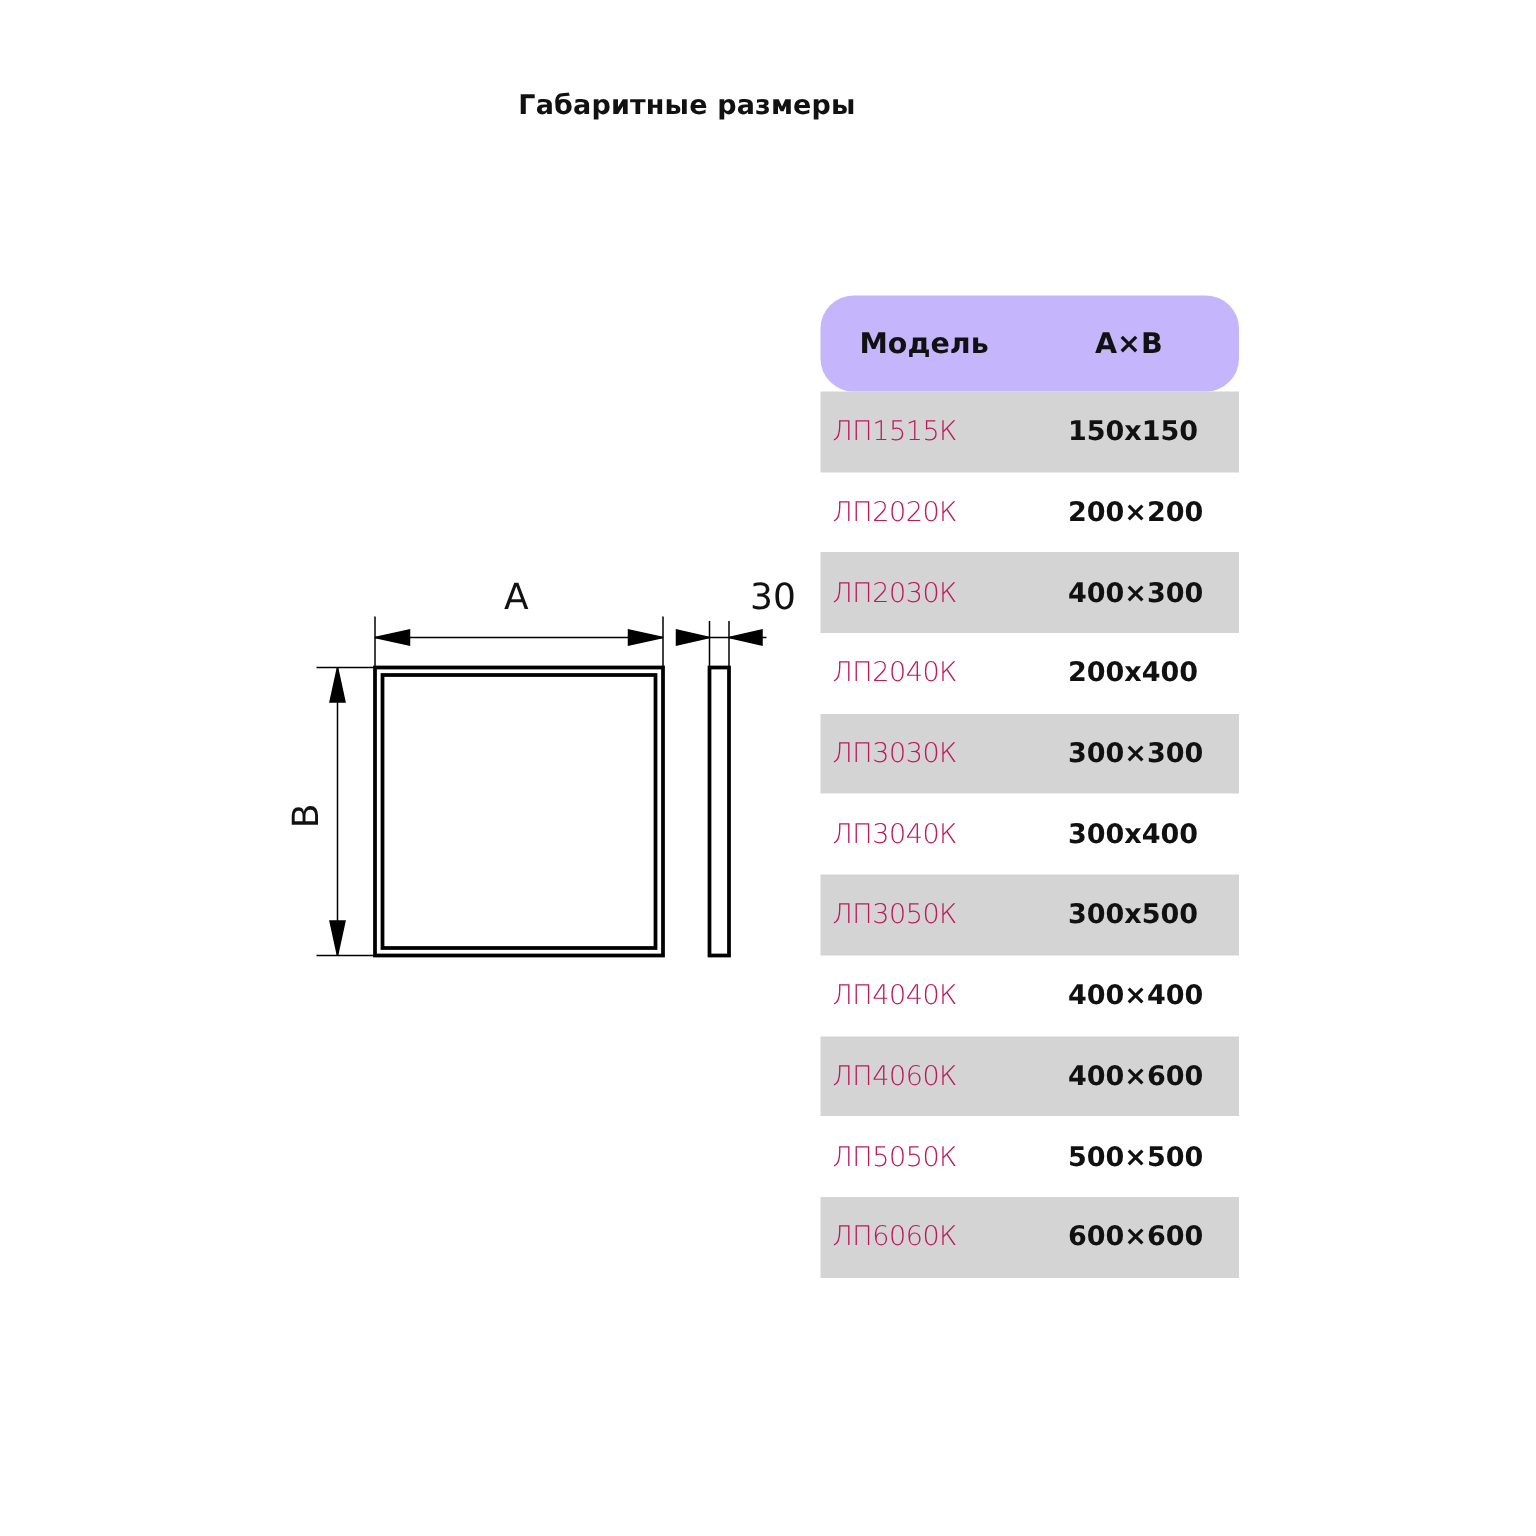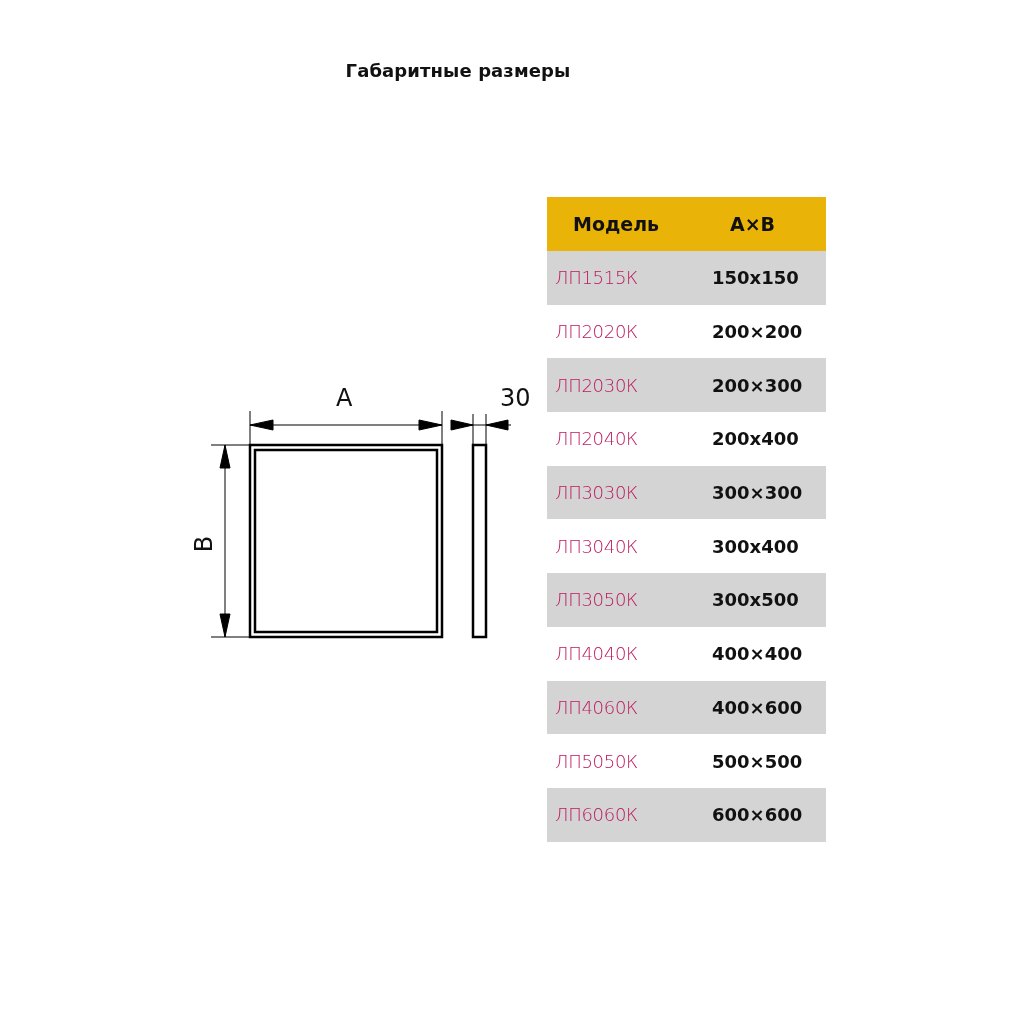--- a/index.html
+++ b/index.html
@@ -17,21 +17,21 @@
     .dim-label {
       position: absolute; font-family: "DejaVu Sans", sans-serif; font-size: 24px;
       color: #111; line-height: 1;
     }
     .table {
       position: absolute; left: 547px; top: 197px; width: 279px;
     }
     .row {
       display: flex; align-items: center; height: 53.7px;
     }
-    .row.header { background: #eab308; height: 54px; }
+    .row.header { background: #c4b5fd; height: 64px; border-radius: 22px; }
     .row.shaded { background: #d4d4d4; }
     .cell-model {
       width: 139px; box-sizing: border-box; padding-left: 8px;
       font-family: "DejaVu Sans", sans-serif; font-size: 18px; font-weight: 300;
       color: #be185d; letter-spacing: -0.3px;
     }
     .cell-size {
       width: 140px; box-sizing: border-box; text-align: left; padding-left: 26px;
       font-family: "DejaVu Sans", sans-serif; font-size: 18px; font-weight: bold;
       color: #111;
@@ -97,21 +97,21 @@
   <div class="row shaded">
     <div class="cell-model">ЛП1515К</div>
     <div class="cell-size">150x150</div>
   </div>
   <div class="row">
     <div class="cell-model">ЛП2020К</div>
     <div class="cell-size">200×200</div>
   </div>
   <div class="row shaded">
     <div class="cell-model">ЛП2030К</div>
-    <div class="cell-size">200×300</div>
+    <div class="cell-size">400×300</div>
   </div>
   <div class="row">
     <div class="cell-model">ЛП2040К</div>
     <div class="cell-size">200x400</div>
   </div>
   <div class="row shaded">
     <div class="cell-model">ЛП3030К</div>
     <div class="cell-size">300×300</div>
   </div>
   <div class="row">

